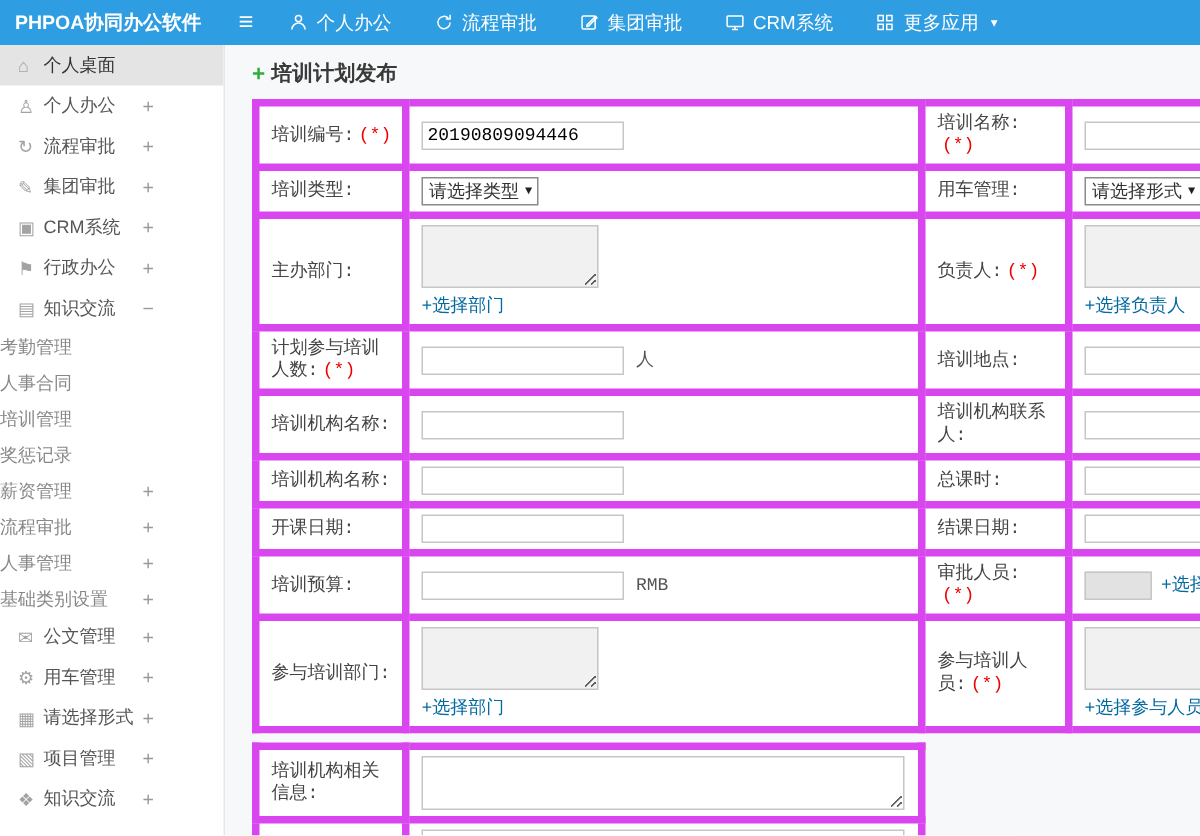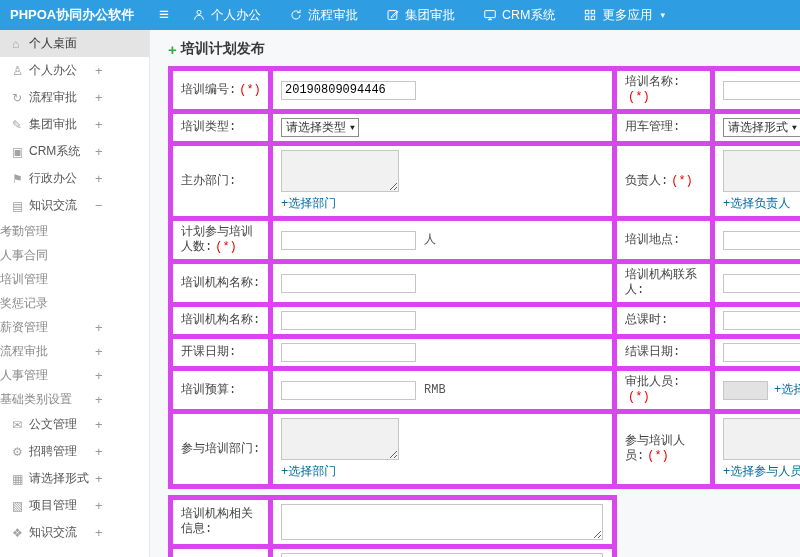--- a/index.html
+++ b/index.html
@@ -172,21 +172,21 @@
           <span class="sb-label">基础类别设置</span>
           <span class="sb-toggle">+</span>
         </div>
         <div class="sb-item">
           <span class="sb-icon">✉</span>
           <span class="sb-label">公文管理</span>
           <span class="sb-toggle">+</span>
         </div>
         <div class="sb-item">
           <span class="sb-icon">⚙</span>
-          <span class="sb-label">招聘管理</span>
+          <span class="sb-label">用车管理</span>
           <span class="sb-toggle">+</span>
         </div>
         <div class="sb-item">
           <span class="sb-icon">▦</span>
           <span class="sb-label">请选择形式</span>
           <span class="sb-toggle">+</span>
         </div>
         <div class="sb-item">
           <span class="sb-icon">▧</span>
           <span class="sb-label">项目管理</span>

